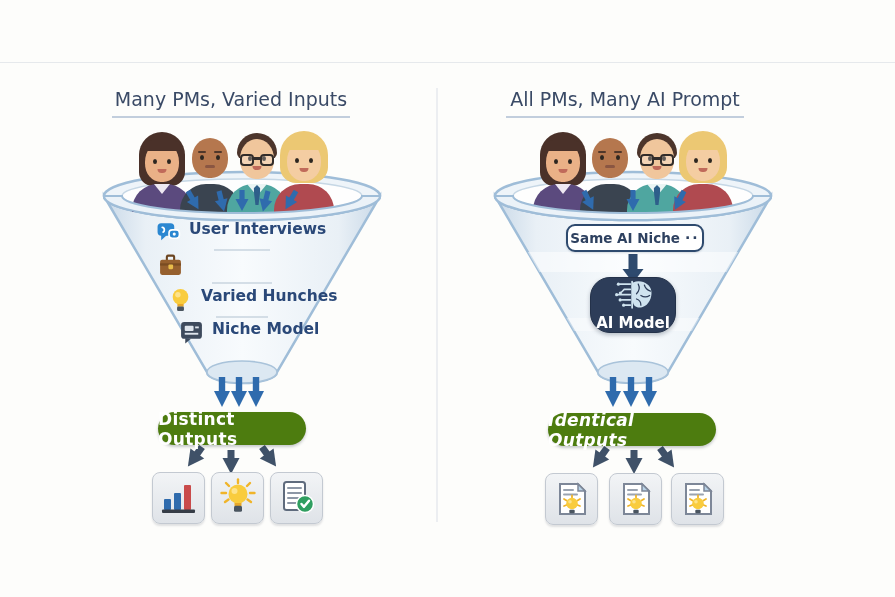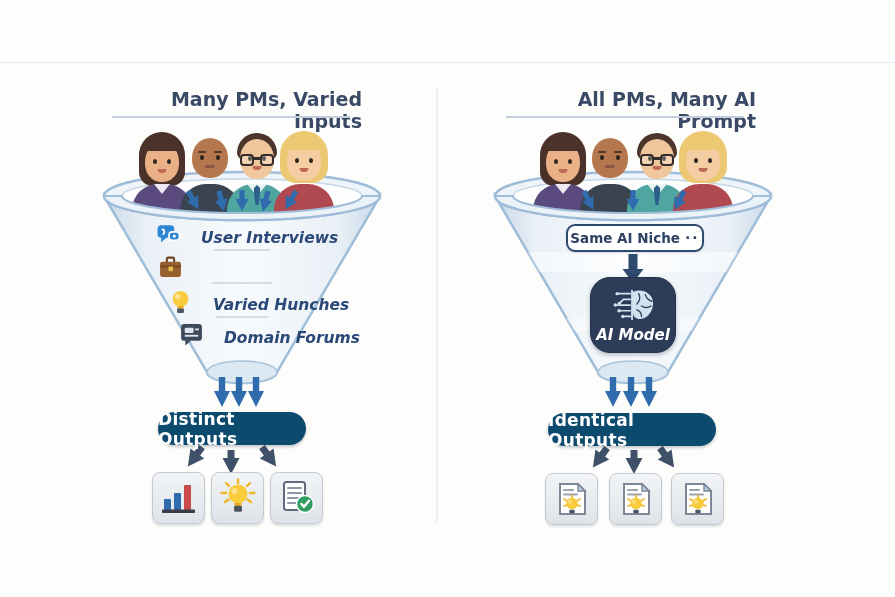--- a/index.html
+++ b/index.html
@@ -12,21 +12,21 @@
   .layer { position:absolute; left:0; top:0; }
   .z1{ z-index:1; } .z3{ z-index:3; }
 
   
   .title {
     position:absolute; left:0; top:18px; width:895px; text-align:center;
     font-size:27px; font-weight:bold; color:#3d4a5e; letter-spacing:.5px; z-index:2;
   }
   .title-rule { position:absolute; left:0; top:62px; width:895px; border-top:1px solid #e6e9ec; z-index:2; }
   .panel-header {
-    position:absolute; top:88px; font-size:19px; font-weight:bold; color:#3a4a66; text-align:right; z-index:2;
+    position:absolute; top:88px; font-size:19px; font-weight:normal; color:#3a4a66; text-align:center; z-index:2;
   }
   .panel-header.left  { left:100px; width:262px; }
   .panel-header.right { left:494px; width:262px; }
   .header-rule { position:absolute; top:116px; height:2px; background:#c2cedd; z-index:2; }
   .header-rule.left  { left:112px; width:238px; }
   .header-rule.right { left:506px; width:238px; }
   .v-divider { position:absolute; left:436px; top:88px; width:2px; height:434px; background:#eceef1; z-index:1; }
 
   
   .person { position:absolute; width:66px; height:86px; top:126px; z-index:2; }
@@ -66,48 +66,47 @@
   .p3 .tie { position:absolute; left:50%; top:1px; transform:translateX(-50%); width:7px; height:20px;
              background:#2e5f8a; clip-path:polygon(50% 0,100% 18%,72% 100%,28% 100%,0 18%); z-index:2; }
   
   .p4 .hair { top:5px; width:48px; height:52px; border-radius:24px 24px 16px 16px; background:#ecc873; z-index:1; }
   .p4 .face { top:15px; background:#f4cda2; }
   .p4 .bangs{ position:absolute; left:50%; transform:translateX(-50%); top:13px; width:40px; height:11px;
               border-radius:20px 20px 5px 5px; background:#ecc873; z-index:3; }
   .p4 .pbody{ background:#b04a50; }
 
   
-  .funnel-row { position:absolute; display:flex; align-items:flex-end; gap:20px; height:27px; z-index:2;font-style:italic; }
+  .funnel-row { position:absolute; display:flex; align-items:flex-start; gap:8px; height:27px; z-index:2; }
   .funnel-row .lbl { font-size:15.5px; font-weight:bold; color:#2a4878; white-space:nowrap; }
 
   
   .prompt-box {
     position:absolute; left:566px; top:224px; width:138px; height:28px; z-index:2;
     background:#ffffff; border:2px solid #2e4a6e; border-radius:9px;
     display:flex; align-items:center; justify-content:center; gap:5px;
     font-size:13.5px; font-weight:bold; color:#2e4160;
     box-shadow:0 1px 2px rgba(40,60,90,.18);
   }
   .prompt-box .dots { font-size:14px; letter-spacing:2px; color:#2e4160; }
   .ai-badge {
-    position:absolute; left:590px; top:277px; width:86px; height:76px; z-index:2;
+    position:absolute; left:590px; top:277px; width:86px; height:56px; z-index:2;
     background:#2d3d59; border-radius:20px; border:1px solid #24324a;
     display:flex; flex-direction:column; align-items:center; justify-content:center;
     box-shadow:0 2px 4px rgba(30,45,70,.3);
-    font-style:italic;
   }
   .ai-badge .lbl { color:#ffffff; font-size:15px; font-weight:bold; margin-top:1px; }
   .pill {
     position:absolute; z-index:2; height:33px; border-radius:17px;
-    background:#0c4a6e; box-shadow:0 2px 3px rgba(40,50,65,.25);
+    background:#4d7c0f; box-shadow:0 2px 3px rgba(40,50,65,.25);
     display:flex; align-items:center; justify-content:center;
     color:#ffffff; font-size:17px; font-weight:bold; letter-spacing:.3px;
   }
   .pill.left  { left:158px; top:412px; width:148px; }
-  .pill.right { left:548px; top:413px; width:168px; }
+  .pill.right { left:548px; top:413px; width:168px;font-style:italic; }
 
   
   .tile {
     position:absolute; width:53px; height:52px; z-index:2; border-radius:8px;
     background:linear-gradient(180deg,#f2f4f6,#dfe3e8);
     border:1.5px solid #c3c9d1; box-shadow:0 2px 2px rgba(60,70,85,.15);
     display:flex; align-items:center; justify-content:center;
   }
 </style>
 </head>
@@ -347,21 +346,21 @@
     <span class="lbl">Varied Hunches</span>
   </div>
   <div class="funnel-row" style="left:179px; top:320px">
     <svg width="25" height="25" viewBox="0 0 24 24">
       <rect x="2" y="2" width="20" height="16" rx="3" fill="#3e4a5c"></rect>
       <path d="M6 17.5 v5 l5.5-4.5 z" fill="#3e4a5c"></path>
       <rect x="5.5" y="5.5" width="8.5" height="5" rx="1" fill="#dfe5ec"></rect>
       <rect x="15.5" y="6.2" width="3.5" height="1.8" fill="#dfe5ec"></rect>
       <rect x="5.5" y="12.3" width="13" height="1.8" fill="#dfe5ec"></rect>
     </svg>
-    <span class="lbl">Domain Forums</span>
+    <span class="lbl">Niche Model</span>
   </div>
 
   <div class="prompt-box">
     <span>Same AI Niche</span>
     <span class="dots">··</span>
   </div>
   <div class="ai-badge">
     <svg width="54" height="38" viewBox="0 0 54 40">
       <path d="M26 4 V34" stroke="#cfe3ef" stroke-width="2" stroke-linecap="round"></path>
       <g stroke="#cfe3ef" stroke-width="1.8" fill="none" stroke-linecap="round">

